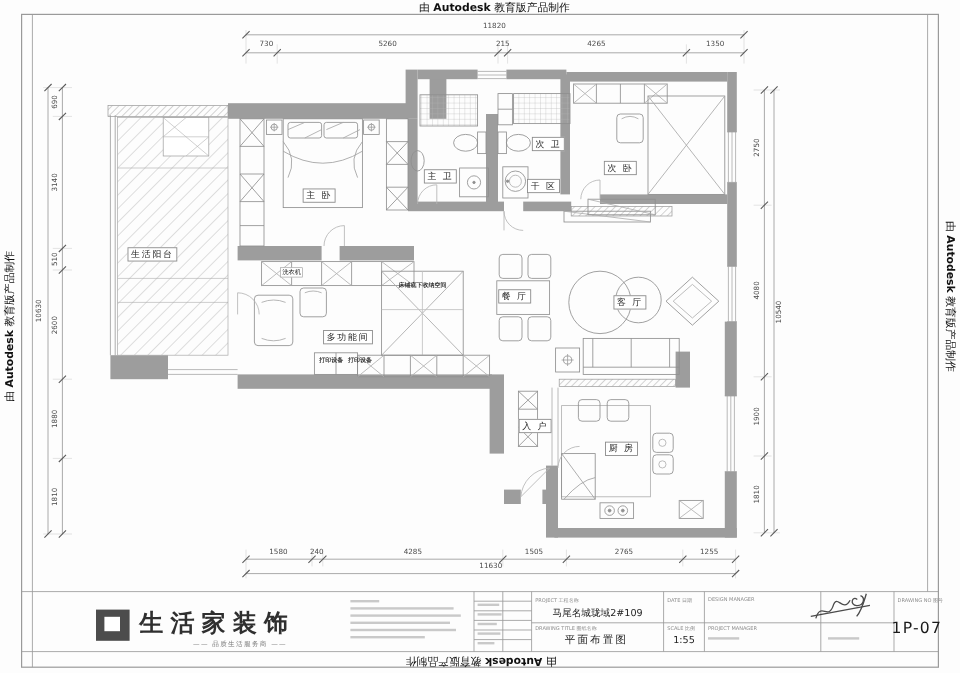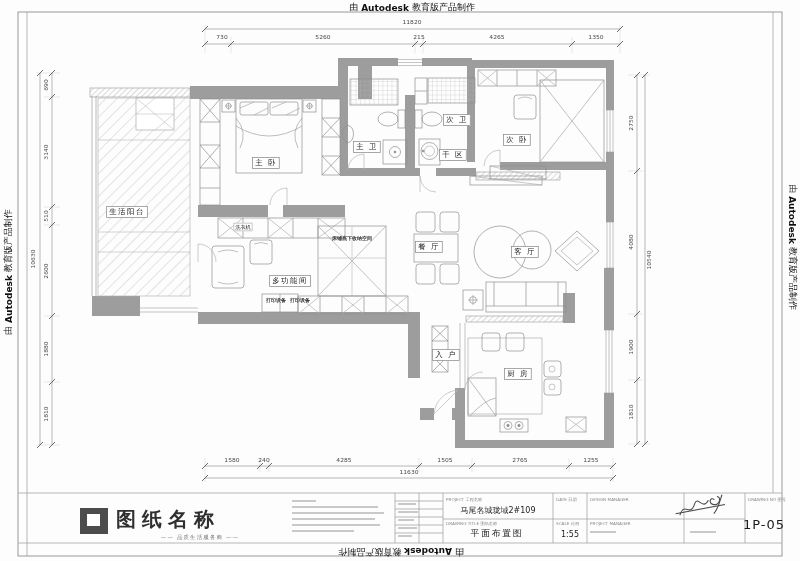--- a/index.html
+++ b/index.html
@@ -355,28 +355,28 @@
 <span class="txt room" style="left:525px;top:252px">客 厅</span>
 <span class="txt room" style="left:446px;top:355px">入 户</span>
 <span class="txt room" style="left:518px;top:374px">厨 房</span>
 <span class="txt room" style="left:290px;top:281px">多功能间</span>
 
 <span class="txt tinybox" style="left:243px;top:227px">洗衣机</span>
 <span class="txt tiny" style="left:352px;top:238px">床铺底下收纳空间</span>
 <span class="txt tiny" style="left:276px;top:300px">打印设备</span>
 <span class="txt tiny" style="left:300px;top:300px">打印设备</span>
 
-<span class="txt company" style="left:116px;top:519px">图纸名称</span>
+<span class="txt company" style="left:116px;top:519px">生活家装饰</span>
 <span class="txt tagline" style="left:200px;top:537px">—— 品质生活服务商 ——</span>
 
 <span class="txt cap" style="left:446px;top:500px">PROJECT  工程名称</span>
 <span class="txt val" style="left:498px;top:511px">马尾名城珑域2#109</span>
 <span class="txt cap" style="left:446px;top:524px">DRAWING TITLE  图纸名称</span>
 <span class="txt val" style="left:497px;top:533px;transform:translate(-50%,-50%) scale(.88);letter-spacing:2px">平面布置图</span>
 <span class="txt cap" style="left:556px;top:500px">DATE  日期</span>
 <span class="txt cap" style="left:556px;top:524px">SCALE  比例</span>
 <span class="txt val" style="left:570px;top:534px">1:55</span>
 <span class="txt cap" style="left:590px;top:500px">DESIGN MANAGER</span>
 <span class="txt cap" style="left:590px;top:524px">PROJECT MANAGER</span>
 <span class="txt cap" style="left:748px;top:500px">DRAWING NO  图号</span>
-<span class="txt val-lg" style="left:764px;top:524px">1P-05</span>
+<span class="txt val-lg" style="left:764px;top:524px">1P-07</span>
 
 </div>
 
 </body></html>

